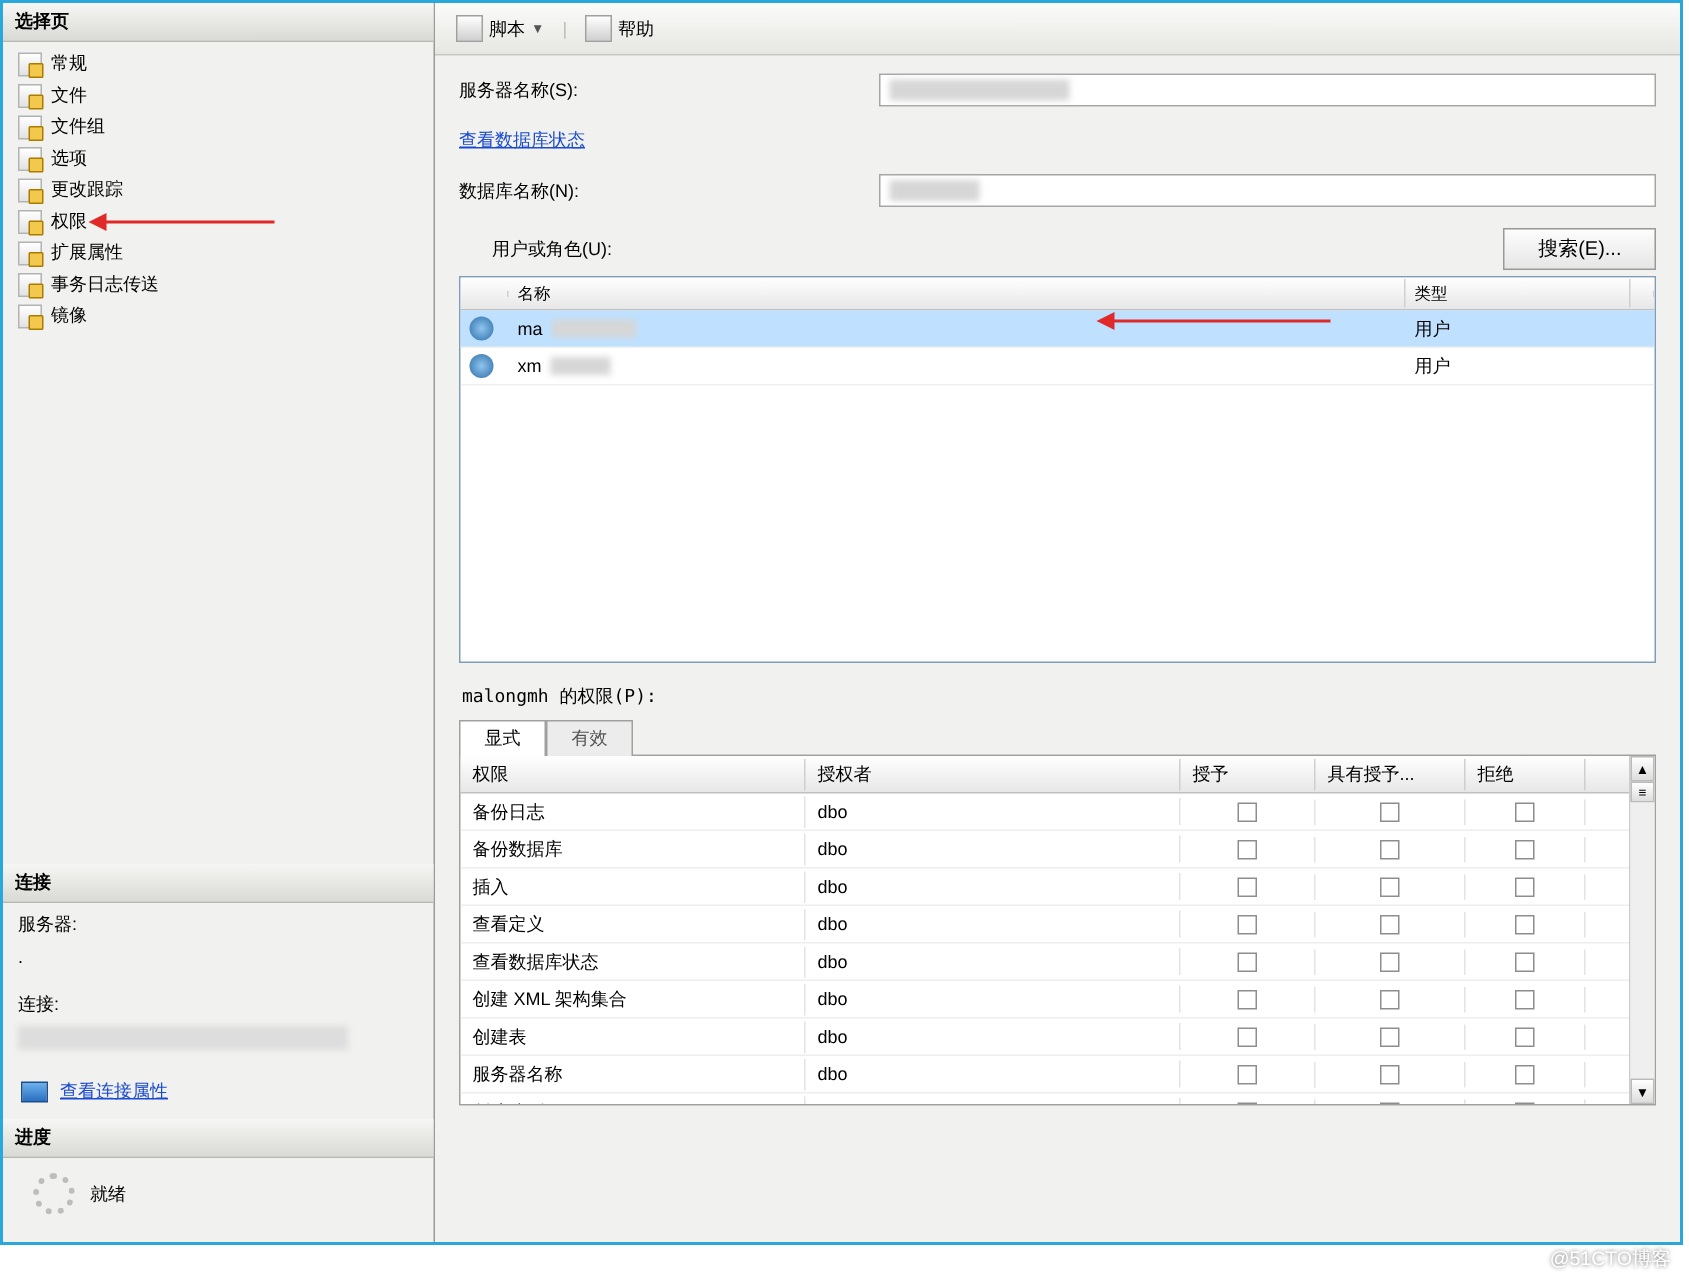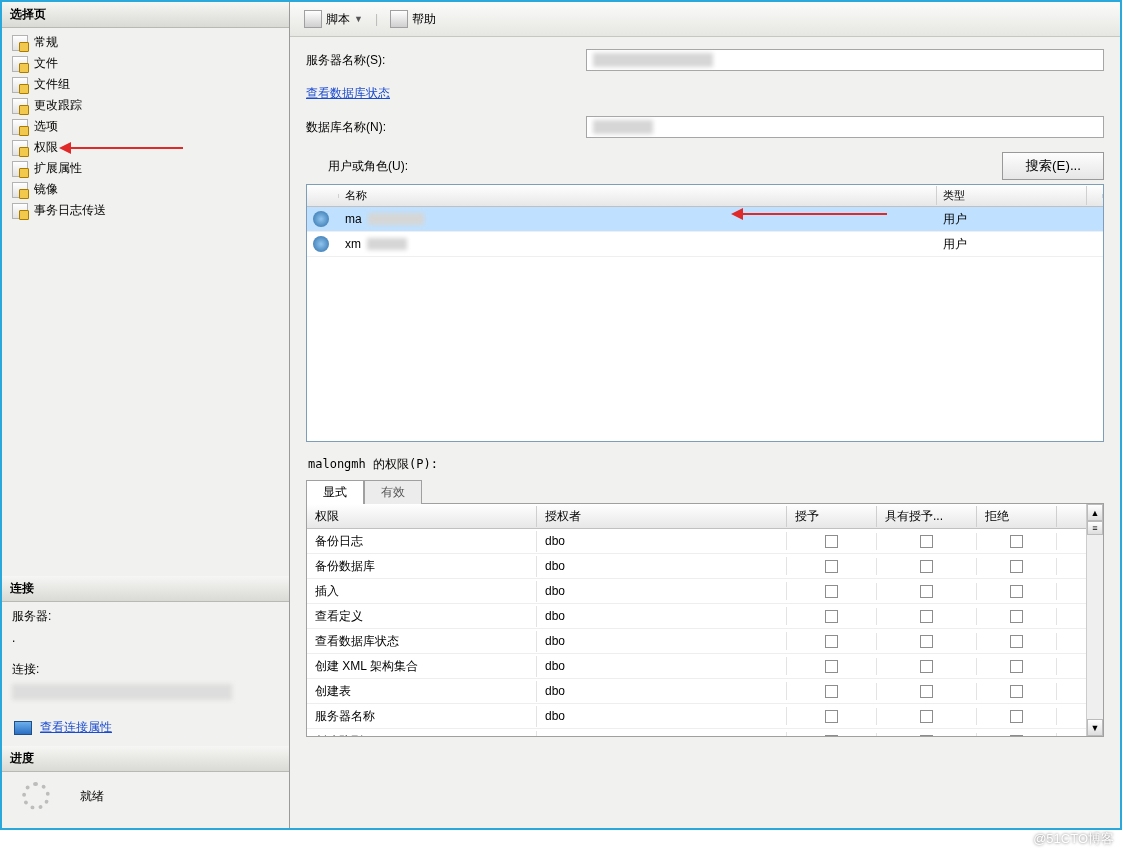--- a/index.html
+++ b/index.html
@@ -107,21 +107,21 @@
   display: flex; align-items: center; gap: 8px;
   padding: 10px 12px;
 }
 .lp-link a { color: #1a4bd1; text-decoration: underline; font-family: Liberation Mono, monospace; }
 .lp-link .ic {
   width: 18px; height: 14px;
   background: linear-gradient(#6db0ec,#2a6fc2);
   border: 1px solid #1d4f8a;
 }
 .lp-busy {
-  display: flex; align-items: center; gap: 30px; padding: 10px 20px 18px;
+  display: flex; align-items: center; gap: 10px; padding: 10px 20px 18px;
 }
 .spinner {
   width: 28px; height: 28px; border-radius: 50%;
   border: 4px dotted #bdbdbd;
 }
 .rightpanel {
   flex: 1;
   display: flex; flex-direction: column;
   background: #f1f1ef;
   padding: 0;
@@ -226,42 +226,42 @@
         <div class="item">
             <span class="doc-icon"></span>
             <span>文件</span>
           </div>
         <div class="item">
             <span class="doc-icon"></span>
             <span>文件组</span>
           </div>
         <div class="item">
             <span class="doc-icon"></span>
+            <span>选项</span>
+          </div>
+        <div class="item">
+            <span class="doc-icon"></span>
             <span>更改跟踪</span>
-          </div>
-        <div class="item">
-            <span class="doc-icon"></span>
-            <span>选项</span>
           </div>
         <div class="item">
             <span class="doc-icon"></span>
             <span>权限</span>
             <span class="arrow-red"></span>
           </div>
         <div class="item">
             <span class="doc-icon"></span>
             <span>扩展属性</span>
           </div>
         <div class="item">
             <span class="doc-icon"></span>
+            <span>事务日志传送</span>
+          </div>
+        <div class="item">
+            <span class="doc-icon"></span>
             <span>镜像</span>
-          </div>
-        <div class="item">
-            <span class="doc-icon"></span>
-            <span>事务日志传送</span>
           </div>
       </div>
 
       <div class="lp-header">连接</div>
       <div class="lp-conn">
         <div class="lbl">服务器:</div>
         <div class="lbl">.</div>
         <div style="height:10px"></div>
         <div class="lbl">连接:</div>
         <span class="blur"></span>

